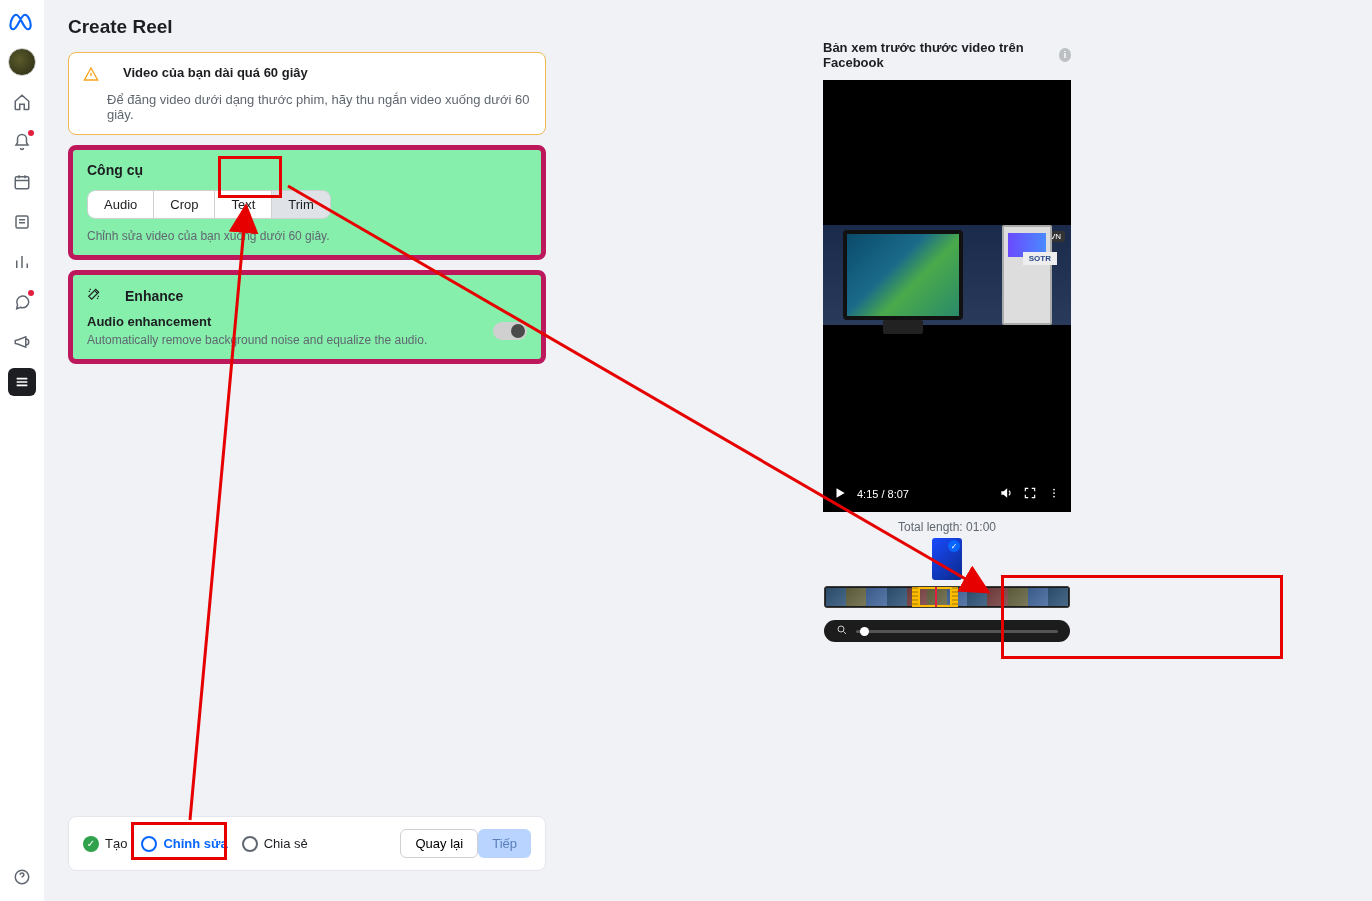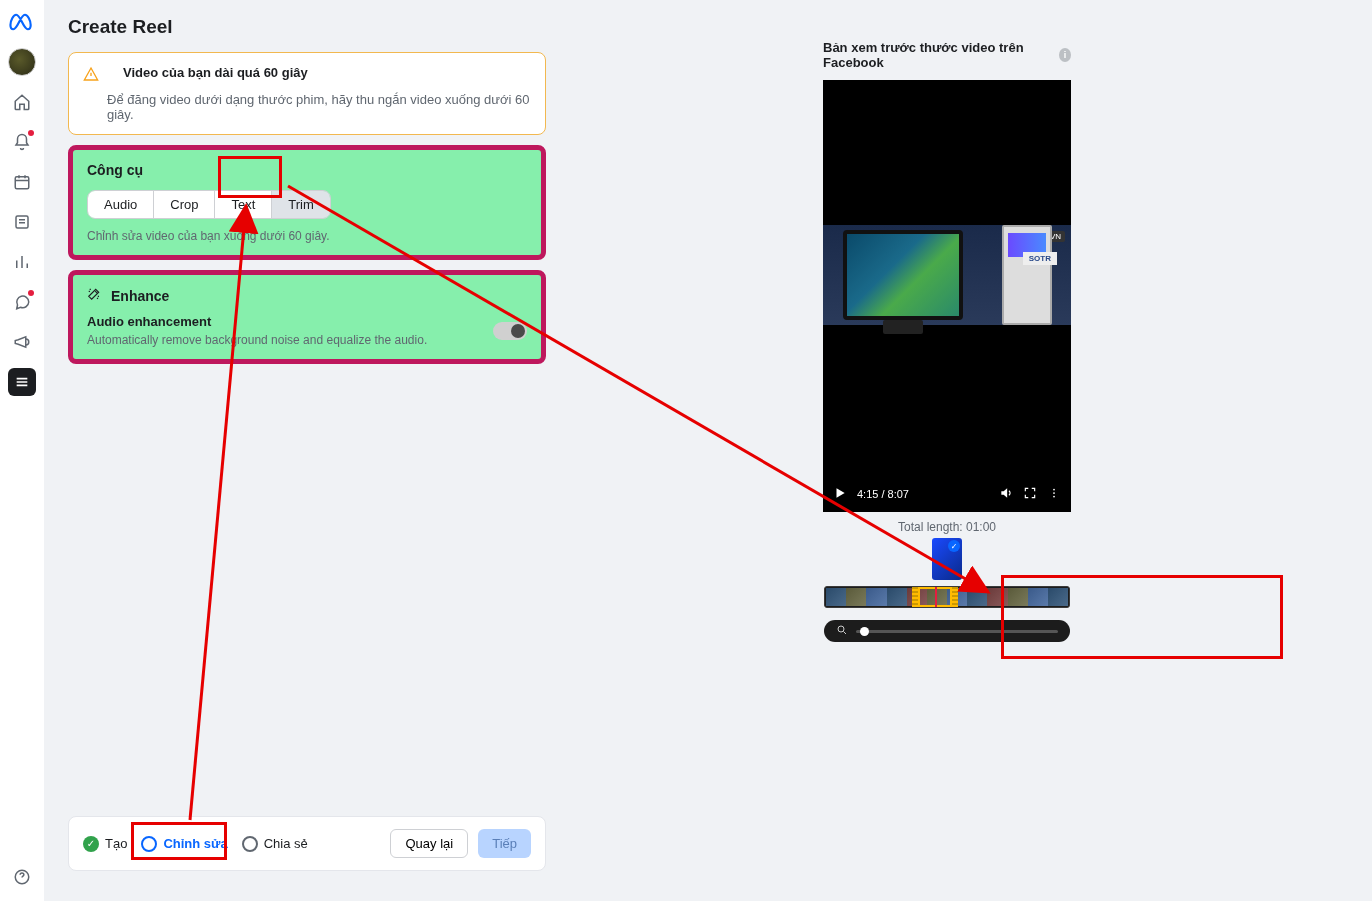--- a/index.html
+++ b/index.html
@@ -28,37 +28,37 @@
   .warning-title { font-weight: 600; font-size: 13px; color: #1c1e21; }
   .warning-desc { font-size: 13px; color: #606770; margin-top: 6px; margin-left: 24px; }
   
   .section-title { font-weight: 700; font-size: 14px; margin-bottom: 10px; }
   .tool-tabs { display: flex; border: 1px solid #ced0d4; border-radius: 8px; overflow: hidden; width: fit-content; margin-top: 12px; }
   .tool-tab { padding: 6px 16px; font-size: 13px; color: #1c1e21; background: #fff; border-right: 1px solid #ced0d4; cursor: pointer; }
   .tool-tab:last-child { border-right: none; }
   .tool-tab.active { background: #dfe3e8; }
   .tool-desc { font-size: 12px; color: #606770; margin-top: 10px; }
   
-  .enhance-header { display:flex; align-items:center; gap:10px; font-weight:700; font-size:14px; margin-bottom: 10px;}
+  .enhance-header { display:flex; align-items:center; gap:24px; font-weight:700; font-size:14px; margin-bottom: 10px;}
   .enhance-row { display: flex; justify-content: space-between; align-items:center; }
   .enhance-label { font-weight: 600; font-size: 13px; }
   .enhance-desc { font-size: 12px; color: #606770; margin-top: 4px; }
   .toggle { width: 34px; height: 18px; border-radius: 9px; background: #d0d0d0; position: relative; flex-shrink:0; }
   .toggle::after { content:""; position:absolute; right:2px; top:2px; width:14px; height:14px; background:#4a4a4a; border-radius:50%; }
   
   
   .footer { margin-top: auto; background:#fff; border:1px solid #e4e6eb; border-radius:8px; padding: 12px 14px; margin-bottom: 30px; display:flex; align-items:center; justify-content:space-between; }
   .steps { display:flex; align-items:center; gap: 14px; }
   .step { display:flex; align-items:center; gap:6px; font-size:13px; }
   .step-circle { width:16px; height:16px; border-radius:50%; display:flex; align-items:center; justify-content:center; }
   .step-done { background:#31a24c; color:#fff; font-size:10px; }
   .step-current { border:2px solid #0866ff; }
   .step-pending { border:2px solid #606770; }
   .step.current .step-label { color:#0866ff; font-weight:600; }
-  .footer-btns { display:flex; gap:10px; }
+  .footer-btns { display:flex; gap:0; }
   .btn { padding: 6px 14px; border-radius: 6px; font-size: 13px; border:1px solid #ced0d4; background:#fff; cursor:pointer; }
   .btn.primary { background:#b8d4ff; color:#5a7fb8; border:none; }
   
   
   .preview-col { flex:1; padding: 40px 40px 0 0; display:flex; flex-direction:column; align-items:center; background:#f0f2f5;}
   .preview-header { font-size: 13px; font-weight: 600; color:#1c1e21; margin-bottom: 10px; display:flex; align-items:center; gap:6px; width:248px; justify-content:flex-end;}
   .preview-header .info-i { width:14px;height:14px; border-radius:50%; background:#bcc0c4; color:#fff; font-size:9px; display:flex; align-items:center; justify-content:center;}
   .phone-preview { width: 248px; height: 432px; background:#000; position:relative; overflow:hidden; }
   .video-center { position:absolute; top:145px; left:0; right:0; height:100px; background: linear-gradient(180deg, #1a2a4a, #2a3a5a); display:flex; align-items:center; justify-content:space-around; }
   .monitor { width:120px; height:90px; background: linear-gradient(135deg, #0a4a6a, #1a6a8a 40%, #4aaa4a 60%, #2a8a6a); border: 4px solid #111; border-radius:4px; position:relative;}

